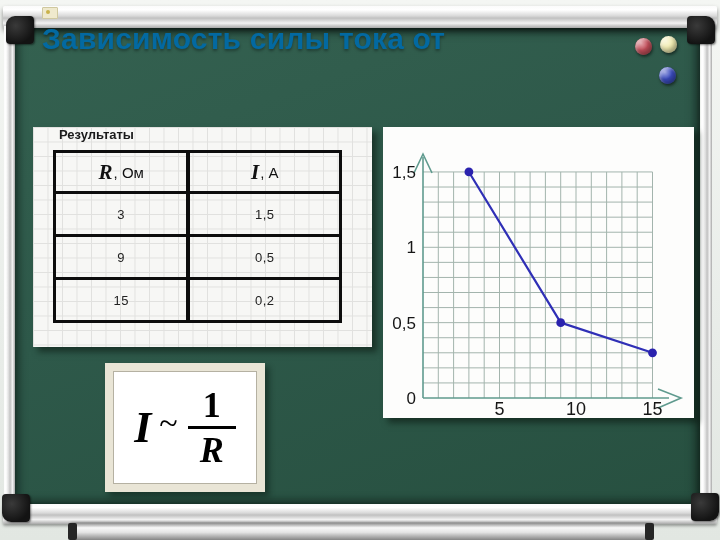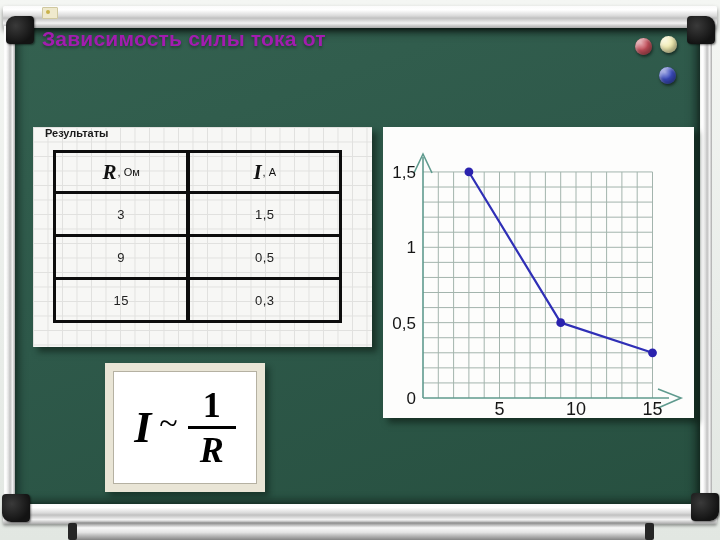--- a/index.html
+++ b/index.html
@@ -36,47 +36,47 @@
   .sticker i{display:block;width:4px;height:4px;border-radius:50%;background:#c9b24a;margin:2px 0 0 3px;}
   .tray{
     left:70px;top:523px;width:582px;height:17px;border-radius:2px;
     background:linear-gradient(180deg,#8e8e8e 0%,#f9f9f9 28%,#e4e4e4 55%,#b3b3b3 78%,#858585 100%);
     box-shadow:0 -1px 2px rgba(0,0,0,.25);
   }
   .tray::before,.tray::after{content:"";position:absolute;top:0;width:9px;height:100%;background:#262626;border-radius:2px;}
   .tray::before{left:-2px;} .tray::after{right:-2px;}
 
   
-  .title{left:42px;top:18px;width:600px;color:#a21caf;font-weight:bold;
-    font-size:21px;line-height:41px;letter-spacing:.2px;
+  .title{left:42px;top:18px;width:600px;color:#0369a1;font-weight:bold;
+    font-size:30px;line-height:41px;letter-spacing:.2px;
     text-shadow:0 2px 3px rgba(0,0,0,.35);}
 
   
   .magnet{width:17px;height:17px;border-radius:50%;
     box-shadow:1px 2px 3px rgba(0,0,0,.5),inset -2px -3px 4px rgba(0,0,0,.35),inset 2px 2px 3px rgba(255,255,255,.45);}
   .magnet-0{left:635px;top:38px;} .magnet-1{left:660px;top:36px;} .magnet-2{left:659px;top:67px;}
 
   
   .results-panel{
     left:33px;top:127px;width:339px;height:220px;background-color:#f7f7f5;
     background-image:linear-gradient(#e1e1df 1px,transparent 1px),
                      linear-gradient(90deg,#e1e1df 1px,transparent 1px);
     background-size:14.5px 14.5px;
     box-shadow:5px 5px 6px rgba(5,15,10,.5);
   }
-  .results-title{left:12px;top:0px;font-size:11px;font-weight:bold;color:#1b1b1b;}
+  .results-title{left:26px;top:0px;font-size:13px;font-weight:bold;color:#1b1b1b;}
   .rtable{left:20px;top:23px;width:289px;height:173px;border:3px solid #0d0d0d;
     display:flex;flex-direction:column;box-sizing:border-box;}
   .rtable .row{display:flex;flex:1;border-top:3px solid #0d0d0d;}
   .rtable .row.header{border-top:none;flex:0 0 38px;}
   .rtable .cell{display:flex;align-items:center;justify-content:center;box-sizing:border-box;}
   .rtable .c1{width:47.5%;border-right:4px solid #0d0d0d;}
   .rtable .c2{width:52.5%;}
   .hdr-sym{font-family:"Liberation Serif",serif;font-style:italic;font-weight:bold;font-size:21px;color:#111;}
-  .hdr-unit{font-size:11px;color:#111;margin-left:1px;}
+  .hdr-unit{font-size:15px;color:#111;margin-left:1px;}
   .val{font-size:13px;color:#222;letter-spacing:.5px;}
 
   
   .chart-panel{left:383px;top:127px;width:311px;height:291px;background:#fdfdfc;
     box-shadow:5px 5px 6px rgba(5,15,10,.5);}
 
   
   .formula-panel{left:105px;top:363px;width:160px;height:129px;background:#e9e5d6;
     box-shadow:4px 4px 6px rgba(5,15,10,.45);}
   .formula-inner{position:absolute;left:8px;top:8px;right:8px;bottom:8px;background:#ffffff;
@@ -129,21 +129,21 @@
     <div class="row">
       <div class="cell c1 val">3</div>
       <div class="cell c2 val">1,5</div>
     </div>
     <div class="row">
       <div class="cell c1 val">9</div>
       <div class="cell c2 val">0,5</div>
     </div>
     <div class="row">
       <div class="cell c1 val">15</div>
-      <div class="cell c2 val">0,3</div>
+      <div class="cell c2 val">0,2</div>
     </div>
   </div>
 </div>
 
 <div class="abs chart-panel">
   <svg id="chart-svg" width="311" height="291" viewBox="0 0 311 291">
       <line x1="55.3" y1="271" x2="55.3" y2="44.95000000000002" stroke="#a3b4ad" stroke-width="1"></line>
       <line x1="70.6" y1="271" x2="70.6" y2="44.95000000000002" stroke="#a3b4ad" stroke-width="1"></line>
       <line x1="85.9" y1="271" x2="85.9" y2="44.95000000000002" stroke="#a3b4ad" stroke-width="1"></line>
       <line x1="101.2" y1="271" x2="101.2" y2="44.95000000000002" stroke="#a3b4ad" stroke-width="1"></line>

